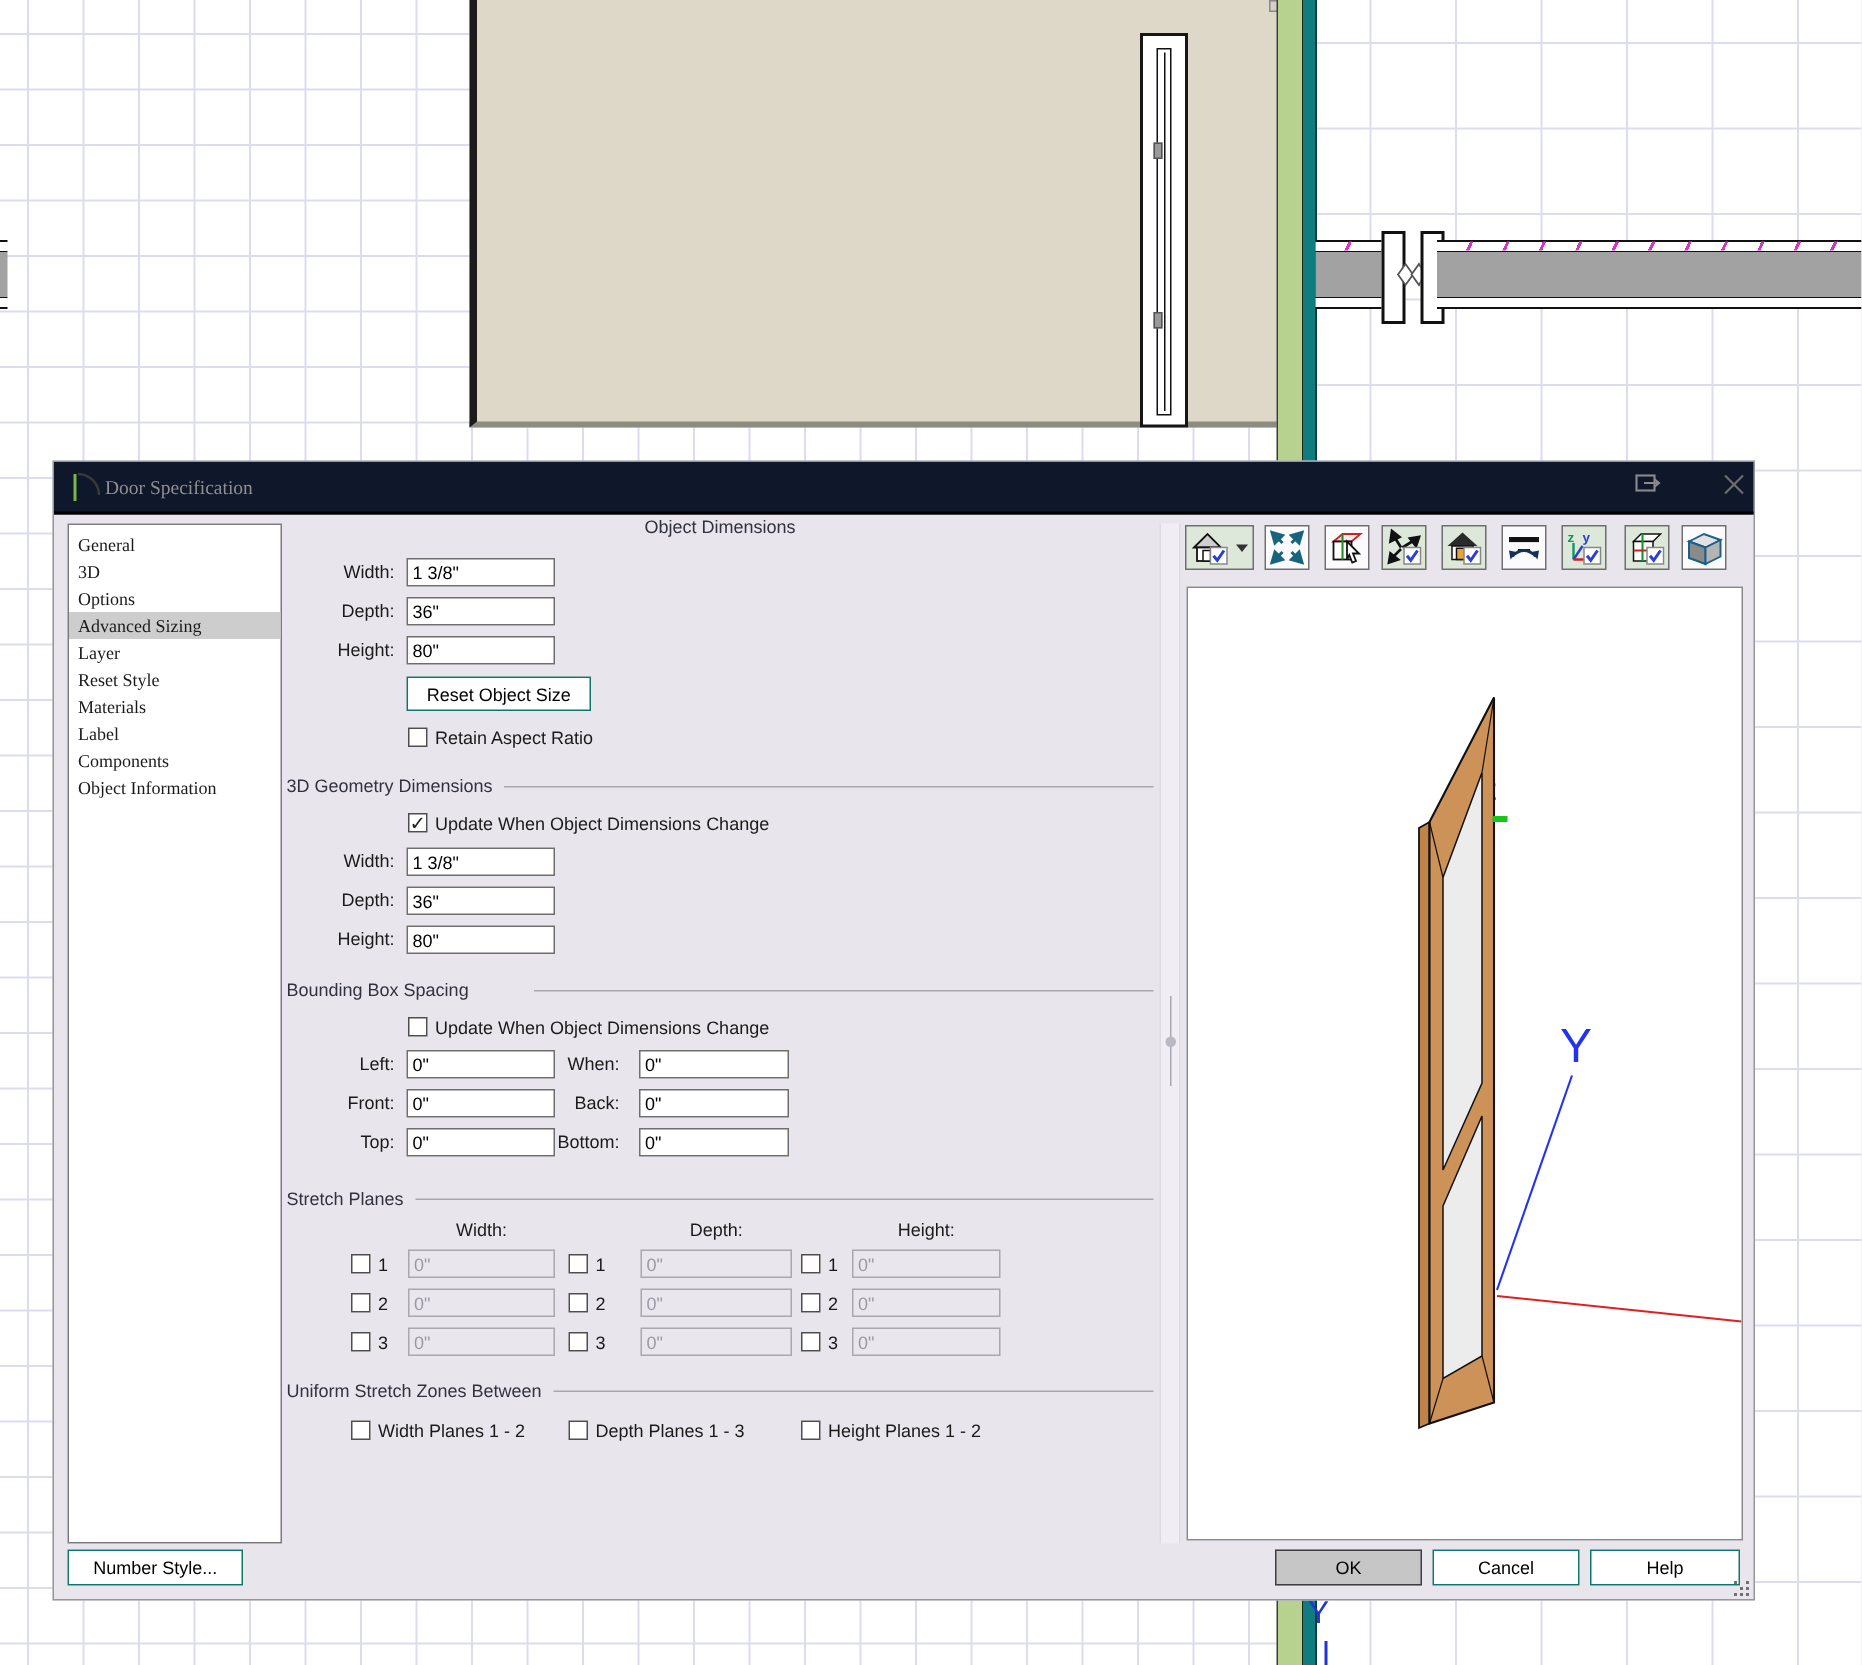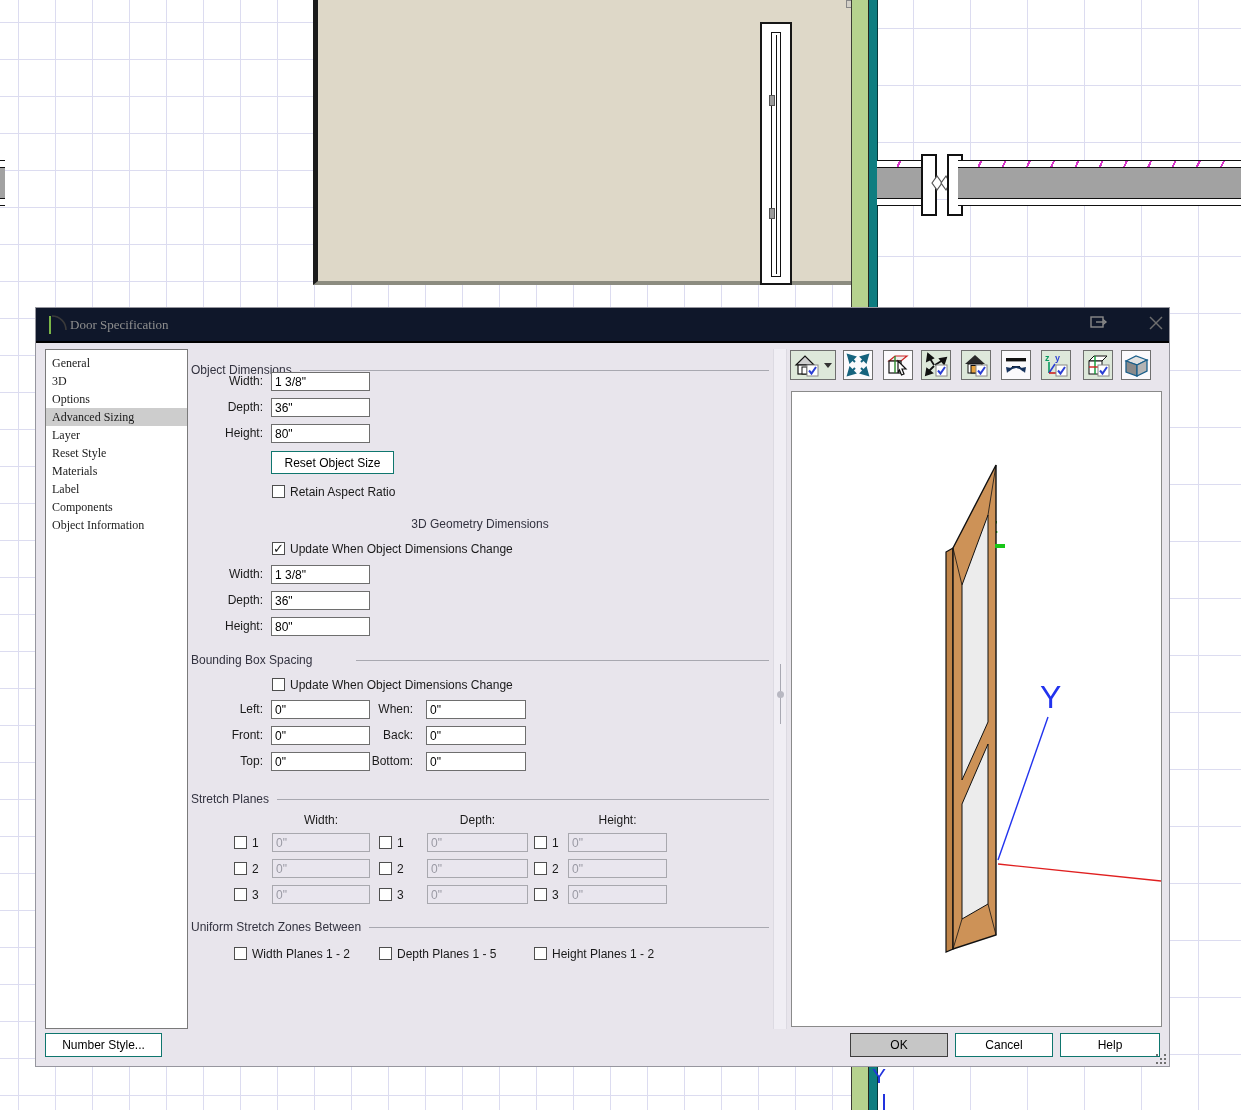--- a/index.html
+++ b/index.html
@@ -125,37 +125,37 @@
     <div class="side-item">Options</div>
     <div class="side-item sel">Advanced Sizing</div>
     <div class="side-item">Layer</div>
     <div class="side-item">Reset Style</div>
     <div class="side-item">Materials</div>
     <div class="side-item">Label</div>
     <div class="side-item">Components</div>
     <div class="side-item">Object Information</div>
   </div>
 
-  <div class="hdr" style="left:155px;top:55px;width:578px;">
+  <div class="hdr" style="left:155px;top:36px;width:578px;flex-direction:column;">
     <span>Object Dimensions</span>
       <div class="rule"></div>
   </div>
   <div class="lbl" style="left:167px;top:64px;">Width:</div>
   <input class="fld" style="left: 235px; top: 64px; width: 99px;" value="1 3/8&quot;">
   <div class="lbl" style="left:167px;top:90px;">Depth:</div>
   <input class="fld" style="left: 235px; top: 90px; width: 99px;" value="36&quot;">
   <div class="lbl" style="left:167px;top:116px;">Height:</div>
   <input class="fld" style="left: 235px; top: 116px; width: 99px;" value="80&quot;">
   <button class="btn" style="left:235px;top:143px;width:123px;height:23px;">Reset Object Size</button>
   <div class="cbrow" style="left:236px;top:176px;">
     <span class="box"></span>
     <span>Retain Aspect Ratio</span>
   </div>
 
-  <div class="hdr" style="left:155px;top:209px;width:578px;flex-direction:column;">
+  <div class="hdr" style="left:155px;top:209px;width:578px;">
     <span>3D Geometry Dimensions</span>
       <div class="rule"></div>
   </div>
   <div class="cbrow" style="left:236px;top:233px;">
     <span class="box checked"></span>
     <span>Update When Object Dimensions Change</span>
   </div>
   <div class="lbl" style="left:167px;top:257px;">Width:</div>
   <input class="fld" style="left: 235px; top: 257px; width: 99px;" value="1 3/8&quot;">
   <div class="lbl" style="left:167px;top:283px;">Depth:</div>
@@ -243,21 +243,21 @@
   <div class="hdr" style="left:155px;top:612px;width:578px;">
     <span>Uniform Stretch Zones Between</span>
       <div class="rule"></div>
   </div>
   <div class="cbrow" style="left:198px;top:638px;">
     <span class="box"></span>
       <span>Width Planes 1 - 2</span>
     </div>
   <div class="cbrow" style="left:343px;top:638px;">
     <span class="box"></span>
-      <span>Depth Planes 1 - 5</span>
+      <span>Depth Planes 1 - 3</span>
     </div>
   <div class="cbrow" style="left:498px;top:638px;">
     <span class="box"></span>
       <span>Height Planes 1 - 2</span>
     </div>
 
   <div class="splitter">
     <div class="split-handle"></div>
       <div class="split-dot"></div>
   </div>

